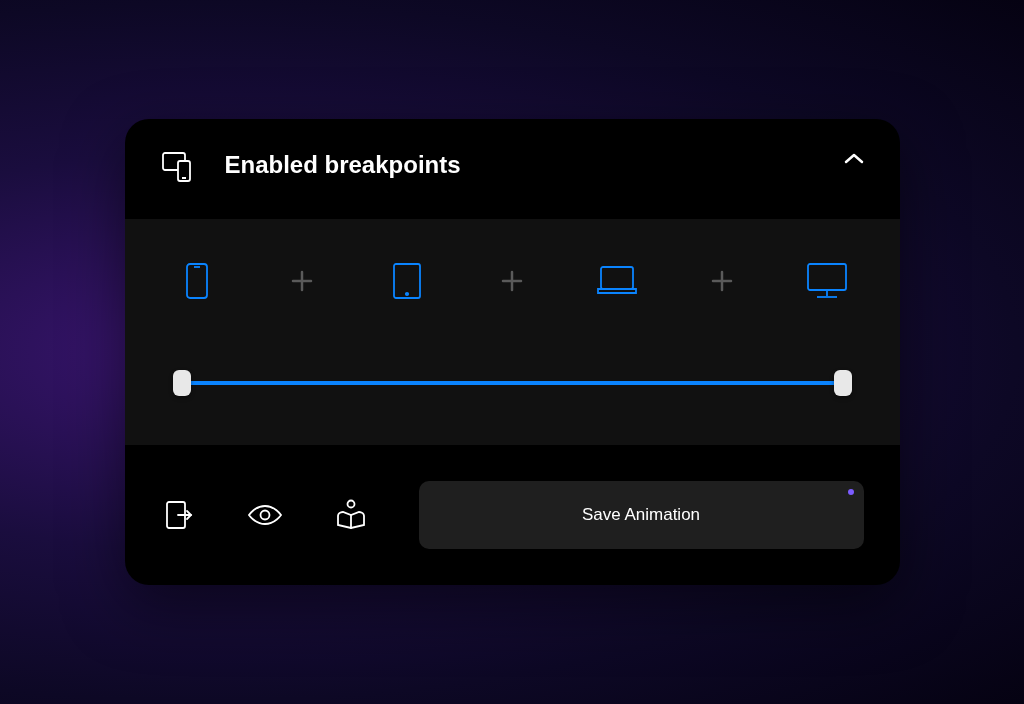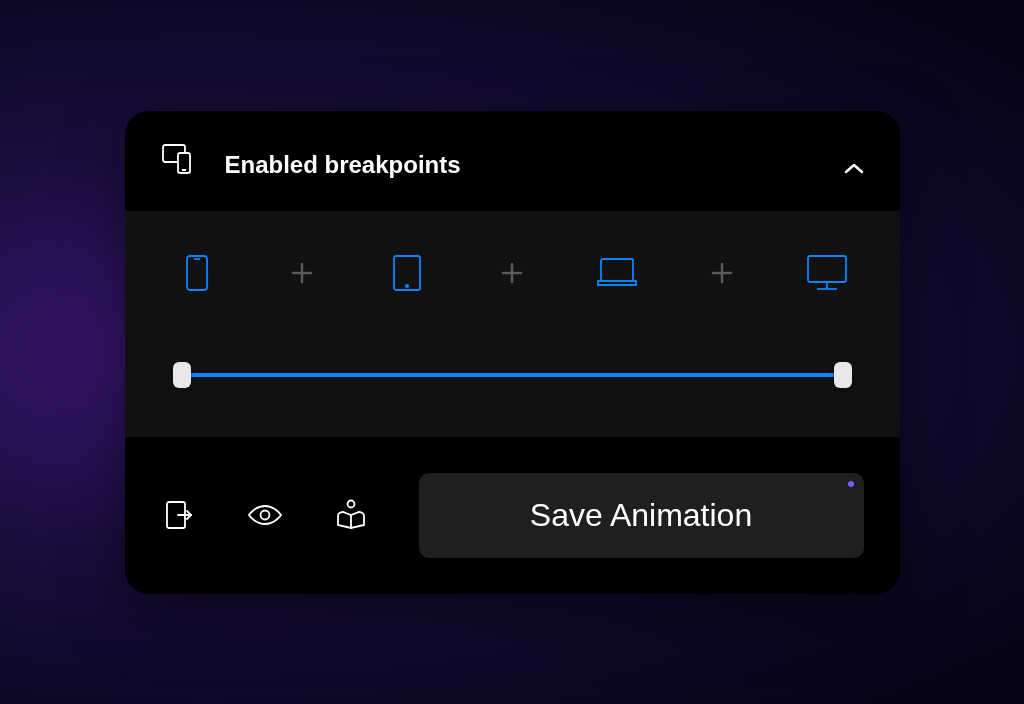--- a/index.html
+++ b/index.html
@@ -22,21 +22,21 @@
     .panel {
       width: 775px;
       background: #000000;
       border-radius: 24px;
       overflow: hidden;
       box-shadow: 0 20px 60px rgba(0,0,0,0.5);
     }
     
     .header {
       display: flex;
-      align-items: flex-end;
+      align-items: flex-start;
       padding: 32px 36px;
       gap: 24px;
     }
     
     .header-icon {
       flex-shrink: 0;
     }
     
     .header-title {
       color: #ffffff;
@@ -137,21 +137,21 @@
       height: 36px;
     }
     
     .save-button {
       flex: 1;
       background: #1f1f1f;
       border: none;
       border-radius: 10px;
       padding: 24px 20px;
       color: #ffffff;
-      font-size: 32px;
+      font-size: 17px;
       font-weight: 500;
       cursor: pointer;
       position: relative;
       font-family: inherit;
     }
     
     .save-button::after {
       content: '';
       position: absolute;
       top: 8px;

